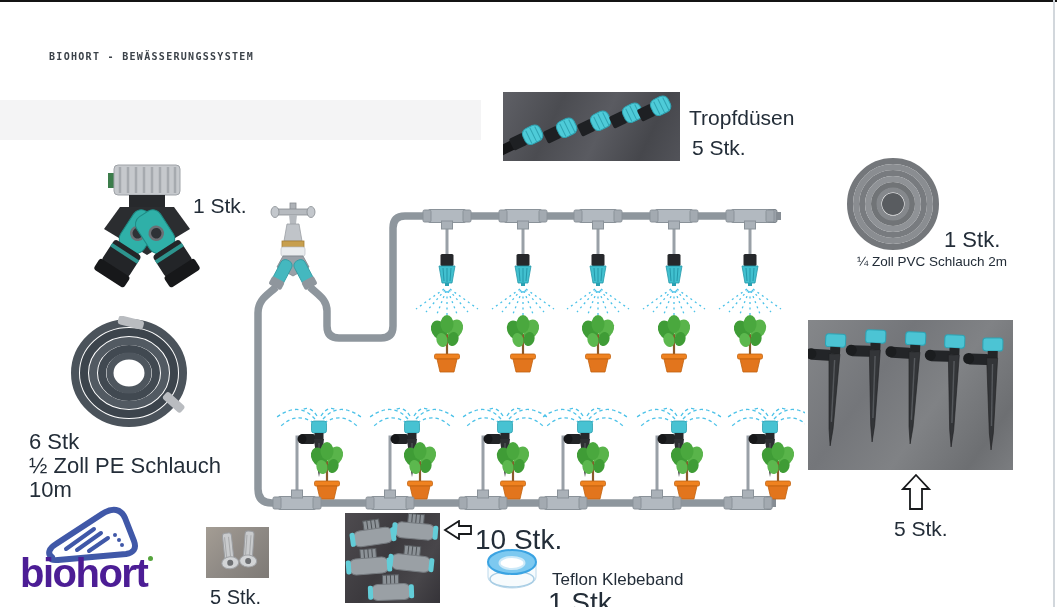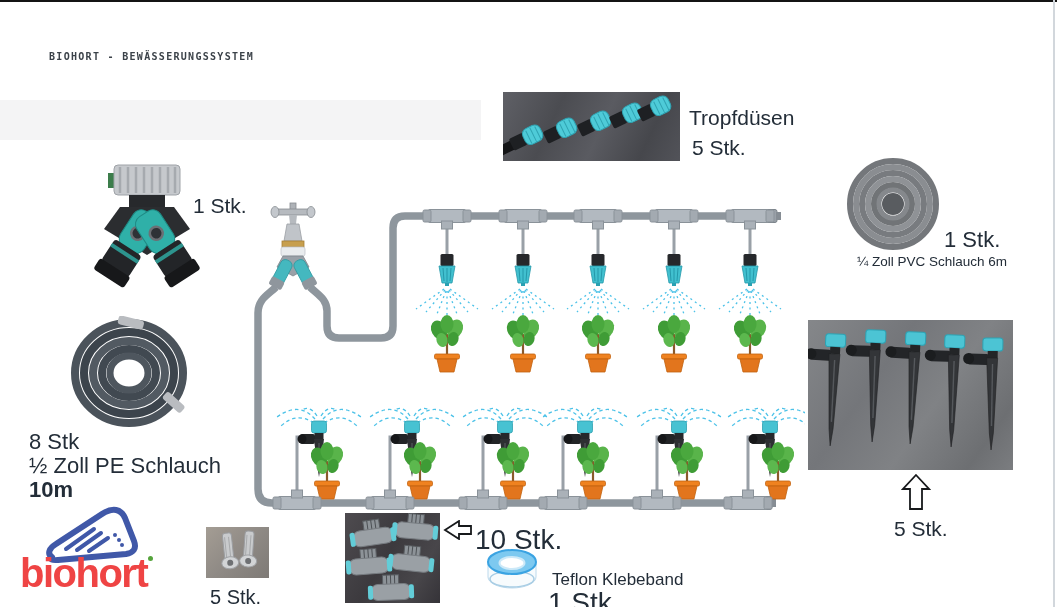--- a/index.html
+++ b/index.html
@@ -8,21 +8,21 @@
   .abs{position:absolute;}
   .lbl{font-weight:500;color:#232d38;white-space:nowrap;margin-top:8px;}
   .fs21{font-size:21px;} .fs22{font-size:22px;} .fs23{font-size:28px;}
   .fs20{font-size:20px;} .fs13{font-size:17px;}
   #title{font-family:"DejaVu Sans Mono",monospace;font-size:10px;font-weight:700;
          letter-spacing:1.3px;color:#3b4249;padding-left:11px;}
   .photo{overflow:hidden;}
   #topline{left:0;top:0;width:1057px;height:2px;background:#141414;}
   #rightline{left:1053px;top:0;width:2px;height:607px;background:#d2d7dc;}
   #grayband{left:0;top:100px;width:481px;height:40px;background:#f4f4f5;}
-  #brandword{font-weight:700;font-size:40px;letter-spacing:-1.5px;color:#ef4444;}
+  #brandword{font-weight:700;font-size:40px;letter-spacing:-1.5px;color:#4c1d95;}
 </style>
 </head>
 <body>
 
 <div id="stage">
 
   <div id="topline" class="abs"></div>
   <div id="rightline" class="abs"></div>
   <div id="grayband" class="abs"></div>
 
@@ -109,36 +109,36 @@
       <circle cx="48" cy="46" r="43" stroke="#74777b" stroke-width="6"></circle>
       <circle cx="48" cy="46" r="37" stroke="#8a8d91" stroke-width="6"></circle>
       <circle cx="48" cy="46" r="31" stroke="#787b7f" stroke-width="6"></circle>
       <circle cx="48" cy="46" r="25" stroke="#8f9296" stroke-width="6"></circle>
       <circle cx="48" cy="46" r="19" stroke="#717477" stroke-width="6"></circle>
       <circle cx="48" cy="46" r="14" stroke="#85888c" stroke-width="5"></circle>
     </g>
     <circle cx="48" cy="46" r="11" fill="#595c60"></circle>
   </svg>
   <div class="abs lbl fs22" style="left:944px;top:219px;">1 Stk.</div>
-  <div class="abs lbl" style="left:857px;top:246px;font-size:13.5px;">¼ Zoll PVC Schlauch 6m</div>
+  <div class="abs lbl" style="left:857px;top:246px;font-size:13.5px;">¼ Zoll PVC Schlauch 2m</div>
 
   <svg class="abs" style="left:70px;top:316px;" width="118" height="116" viewBox="0 0 118 116">
     <g fill="none">
       <ellipse cx="59" cy="57" rx="54" ry="50" stroke="#4b535b" stroke-width="8"></ellipse>
       <ellipse cx="59" cy="57" rx="45" ry="41" stroke="#3c444c" stroke-width="8"></ellipse>
       <ellipse cx="59" cy="57" rx="36" ry="32" stroke="#525a62" stroke-width="8"></ellipse>
       <ellipse cx="59" cy="57" rx="27" ry="24" stroke="#414951" stroke-width="8"></ellipse>
       <ellipse cx="59" cy="57" rx="19" ry="17" stroke="#4e565e" stroke-width="7"></ellipse>
     </g>
     <rect x="48" y="2" width="26" height="9" rx="3" fill="#b9bcc0" transform="rotate(14 61 6)"></rect>
     <rect x="92" y="82" width="24" height="9" rx="3" fill="#b9bcc0" transform="rotate(42 104 86)"></rect>
   </svg>
-  <div class="abs lbl fs22" style="left:29px;top:421px;">8 Stk</div>
+  <div class="abs lbl fs22" style="left:29px;top:421px;">6 Stk</div>
   <div class="abs lbl fs22" style="left:29px;top:445px;">½ Zoll PE Schlauch</div>
-  <div class="abs lbl fs22" style="left:29px;top:469px;font-weight:bold;">10m</div>
+  <div class="abs lbl fs22" style="left:29px;top:469px;">10m</div>
 
   <svg class="abs" style="left:230px;top:195px;" width="575" height="322" viewBox="0 0 575 322">
     <defs>
       <g id="tee">
         <rect x="-19" y="-6.5" width="38" height="13" rx="2" fill="#b2b9c0" stroke="#8a9299"></rect>
         <rect x="-24" y="-6" width="8" height="12" rx="1.5" fill="#a3aab1" stroke="#8a9299"></rect>
         <rect x="16" y="-6" width="8" height="12" rx="1.5" fill="#a3aab1" stroke="#8a9299"></rect>
         <rect x="-5.5" y="5" width="11" height="8" fill="#aab1b8" stroke="#8a9299"></rect>
       </g>
       <g id="plant">

